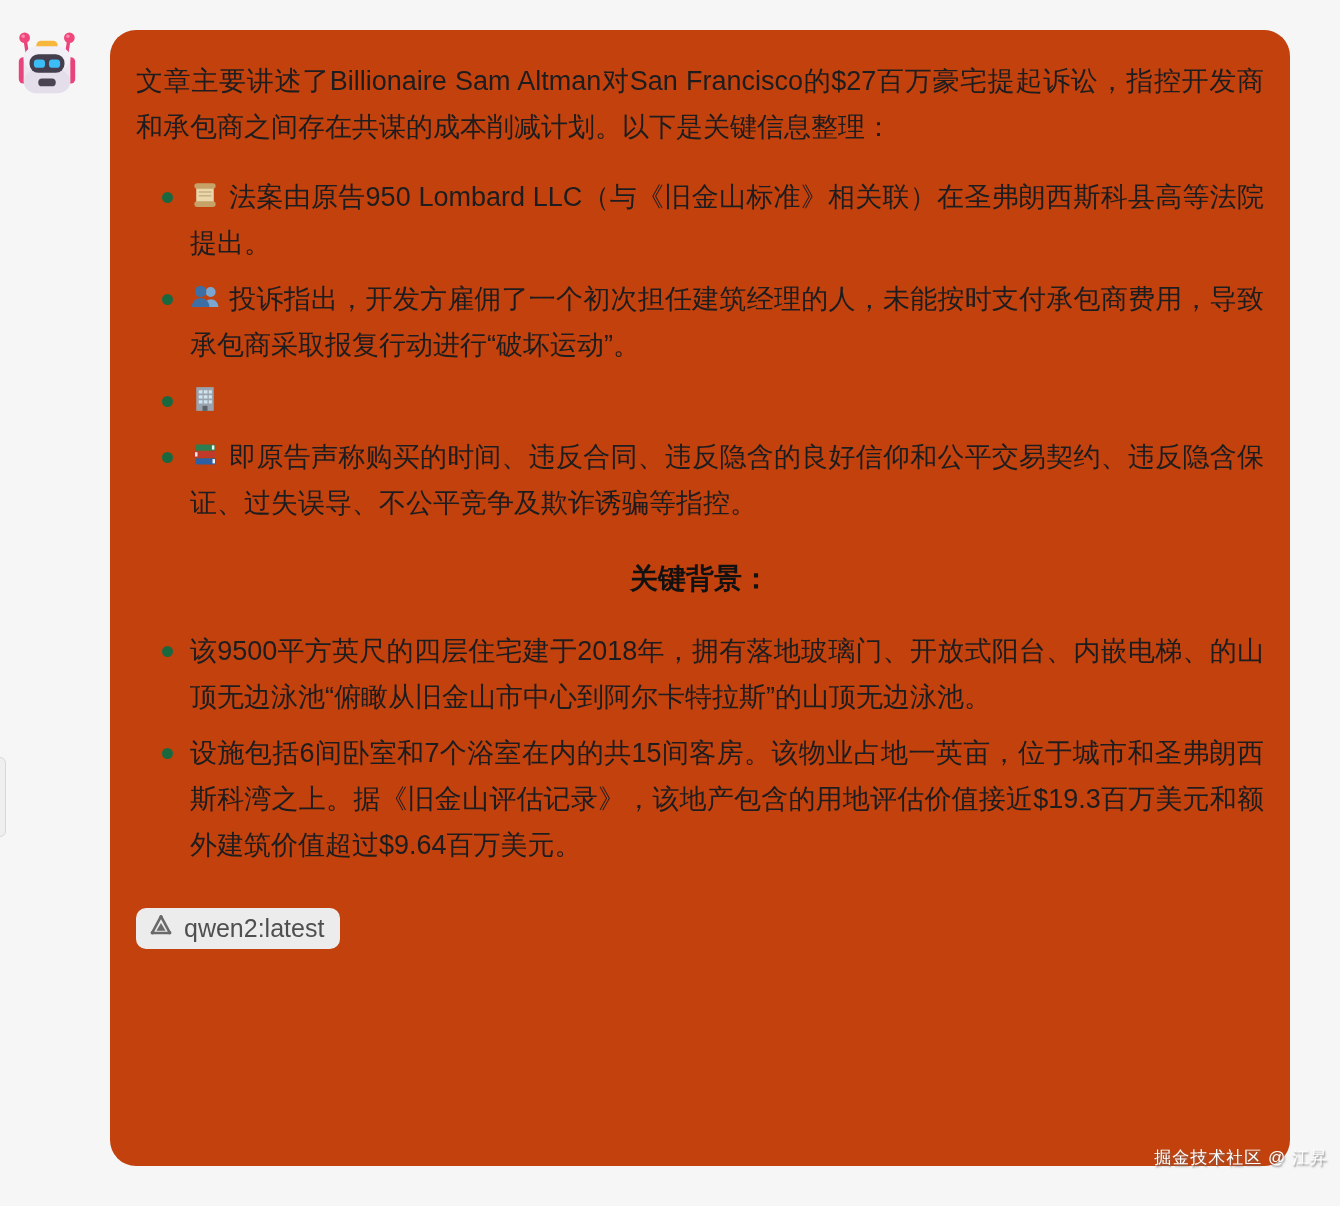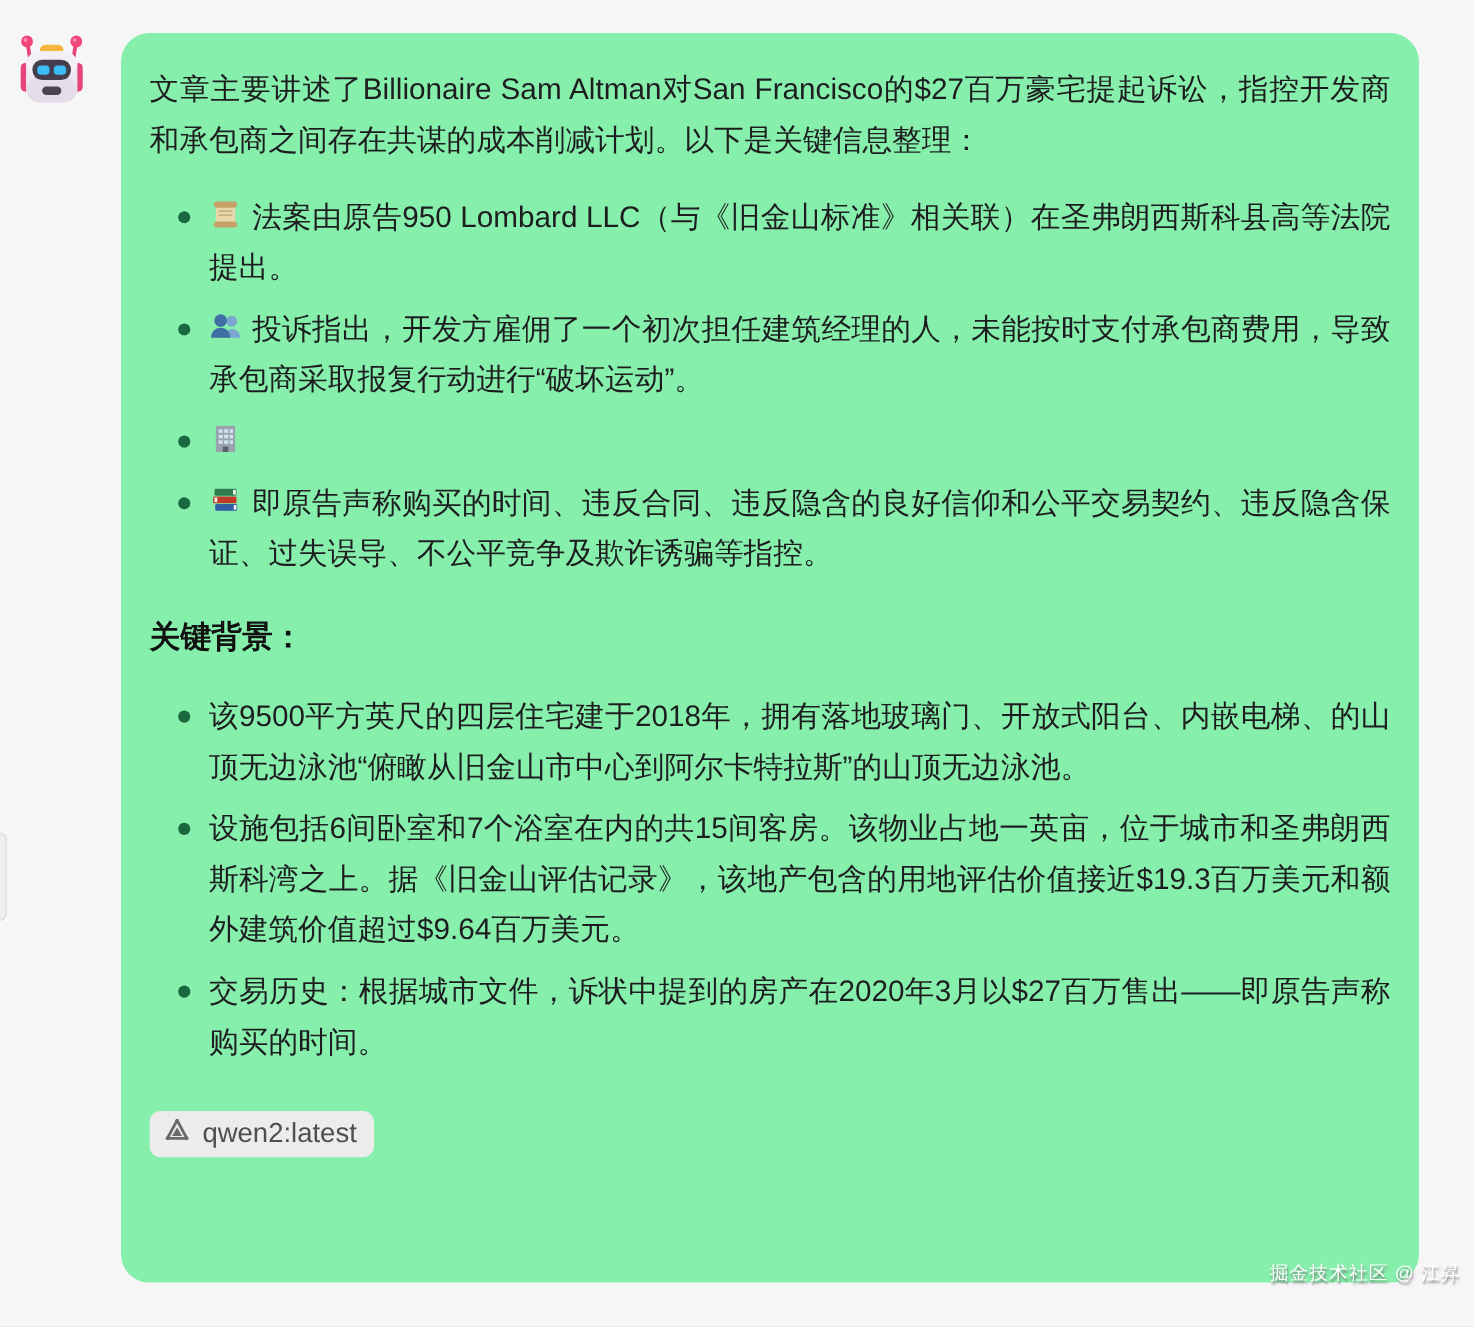--- a/index.html
+++ b/index.html
@@ -15,21 +15,21 @@
   
   .avatar {
     position: absolute; left: 12px; top: 28px;
     width: 70px; height: 70px;
   }
 
   
   .bubble {
     position: absolute; left: 110px; top: 30px;
     width: 1180px; height: 1136px;
-    background: #86efac;
+    background: #c2410c;
     border-radius: 26px;
     padding: 26px 26px 0 26px;
     overflow: hidden;
   }
   .bubble, .bubble * { color: #1d1d1f; }
   .intro {
     font-size: 27px; line-height: 46px;
     text-align: justify;
     margin: 2px 0 24px 0;
   }
@@ -49,20 +49,21 @@
     position: absolute; left: -28px; top: 18px;
     width: 11px; height: 11px; border-radius: 50%;
     background: #1a6840;
   }
   .emoji { display: inline-block; vertical-align: -4px; margin-right: 9px; }
   .emoji svg { display: block; }
   .section-heading {
     font-size: 28px; font-weight: 700;
     margin: 34px 0 30px 0;
     color: #111;
+    text-align: center;
   }
   .bold-lead { font-weight: 400; }
 
   
   .model-badge {
     display: inline-flex; align-items: center; gap: 10px;
     background: #ececec;
     border-radius: 10px;
     padding: 5px 16px 6px 12px;
     margin-top: 16px;
@@ -175,23 +176,20 @@
 
     <h3 class="section-heading">关键背景：</h3>
 
     <ul class="points">
       <li>
         <span class="bold-lead"></span><span>该9500平方英尺的四层住宅建于2018年，拥有落地玻璃门、开放式阳台、内嵌电梯、的山顶无边泳池“俯瞰从旧金山市中心到阿尔卡特拉斯”的山顶无边泳池。</span>
       </li>
       <li>
         <span class="bold-lead">设施</span><span>包括6间卧室和7个浴室在内的共15间客房。该物业占地一英亩，位于城市和圣弗朗西斯科湾之上。据《旧金山评估记录》，该地产包含的用地评估价值接近$19.3百万美元和额外建筑价值超过$9.64百万美元。</span>
       </li>
-      <li>
-        <span class="bold-lead">交易历史</span><span>：根据城市文件，诉状中提到的房产在2020年3月以$27百万售出——即原告声称购买的时间。</span>
-      </li>
     </ul>
 
     <div class="model-badge">
       <span>
         <svg viewBox="0 0 24 24" width="26" height="26">
           <path d="M12 3.2 L20.2 18.4 L3.8 18.4 Z" fill="none" stroke="#6a6a6a" stroke-width="2.4" stroke-linejoin="round"></path>
           <path d="M12 9.2 L16.2 16.4 L7.8 16.4 Z" fill="#6a6a6a"></path>
           <circle cx="12" cy="3.6" r="1.6" fill="#6a6a6a"></circle>
           <circle cx="20" cy="18.2" r="1.6" fill="#6a6a6a"></circle>
           <circle cx="4" cy="18.2" r="1.6" fill="#6a6a6a"></circle>

